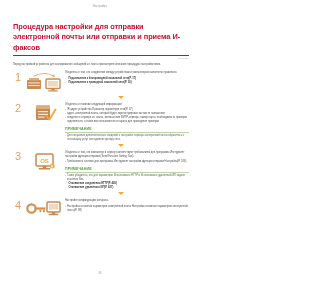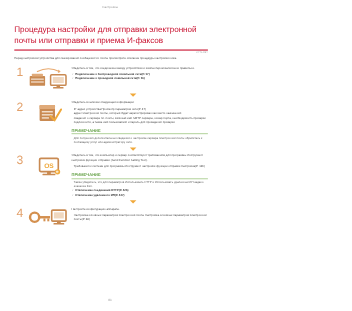--- a/index.html
+++ b/index.html
@@ -32,21 +32,21 @@
     height: 8px;
   }
 
   
   .title-block {
     margin: 9px 11px 0 13px;
   }
   .doc-title {
     color: #c8102e;
     font-size: 7.4px;
-    font-weight: normal;
+    font-weight: bold;
     line-height: 10.4px;
     letter-spacing: -0.05px;
   }
   .title-rule {
     margin-top: 2px;
     height: 0.7px;
     background: #c8102e;
   }
   .doc-code {
     text-align: right;

